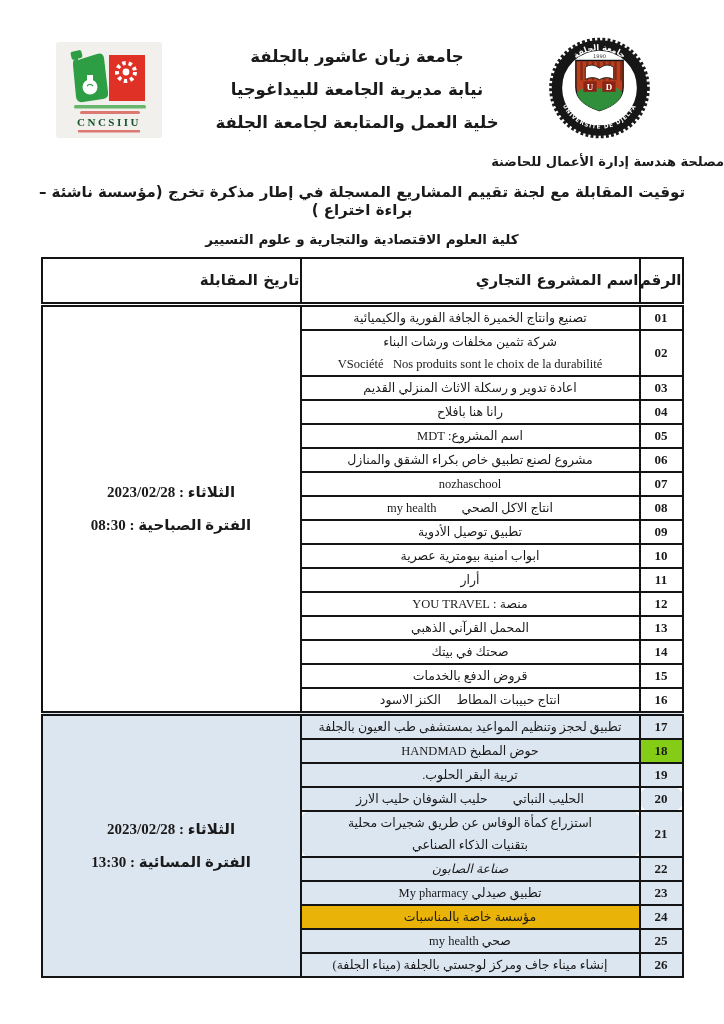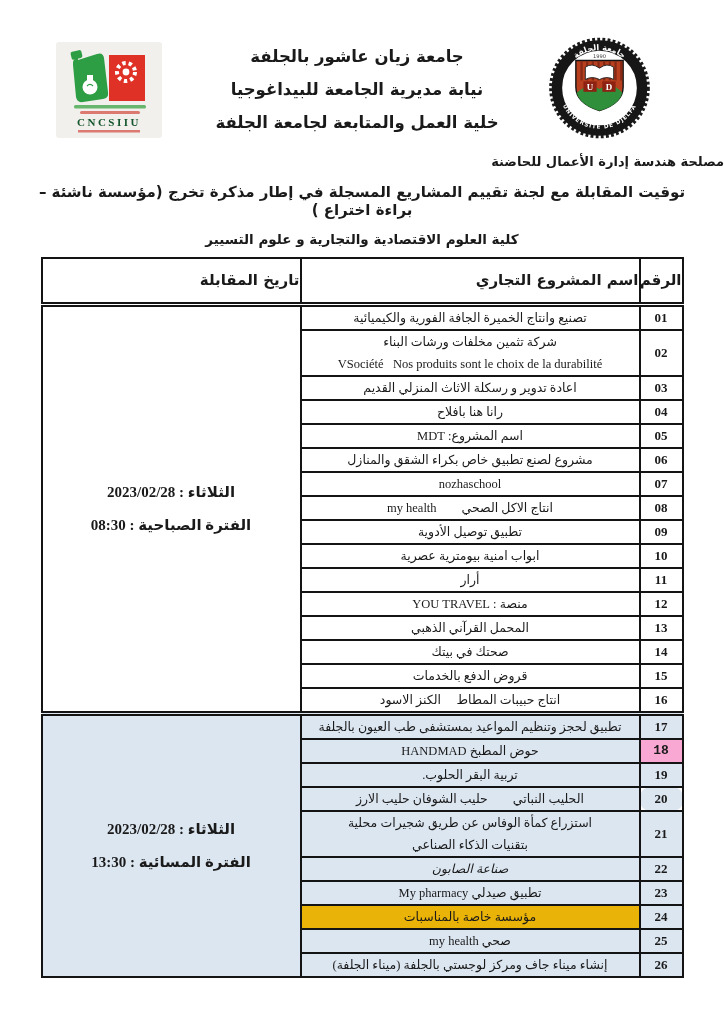--- a/index.html
+++ b/index.html
@@ -215,34 +215,34 @@
         </tr>
         <tr class="group-start">
           <td class="cell-no" style="background: rgb(220, 230, 241);">17</td>
           <td class="cell-project" style="background: rgb(220, 230, 241);"><div class="project-line">تطبيق لحجز وتنظيم المواعيد بمستشفى طب العيون بالجلفة</div></td>
           <td class="cell-date" rowspan="10" style="background: rgb(220, 230, 241);">
             <div class="date-line">الثلاثاء : 2023/02/28</div>
             <div class="date-line">الفترة المسائية : 13:30</div>
           </td>
         </tr>
         <tr>
-          <td class="cell-no" style="background: #f9a8d4; font-family: Liberation Mono, monospace;">18</td>
+          <td class="cell-no" style="background: #84cc16;">18</td>
           <td class="cell-project" style="background: rgb(220, 230, 241);"><div class="project-line">حوض المطبخ HANDMAD</div></td>
         </tr>
         <tr>
           <td class="cell-no" style="background: rgb(220, 230, 241);">19</td>
           <td class="cell-project" style="background: rgb(220, 230, 241);"><div class="project-line">تربية البقر الحلوب.</div></td>
         </tr>
         <tr>
           <td class="cell-no" style="background: rgb(220, 230, 241); border-radius: 10px;">20</td>
           <td class="cell-project" style="background: rgb(220, 230, 241);"><div class="project-line">الحليب النباتي        حليب الشوفان حليب الارز</div></td>
         </tr>
         <tr>
           <td class="cell-no" style="background: rgb(220, 230, 241);">21</td>
-          <td class="cell-project" style="background: rgb(220, 230, 241);"><div class="project-line">استزراع كمأة الوفاس عن طريق شجيرات محلية</div><div class="project-line">بتقنيات الذكاء الصناعي</div></td>
+          <td class="cell-project" style="background: rgb(220, 230, 241); border-radius: 9px;"><div class="project-line">استزراع كمأة الوفاس عن طريق شجيرات محلية</div><div class="project-line">بتقنيات الذكاء الصناعي</div></td>
         </tr>
         <tr>
           <td class="cell-no" style="background: rgb(220, 230, 241);">22</td>
           <td class="cell-project italic" style="background: rgb(220, 230, 241);"><div class="project-line">صناعة الصابون</div></td>
         </tr>
         <tr>
           <td class="cell-no" style="background: rgb(220, 230, 241);">23</td>
           <td class="cell-project" style="background: rgb(220, 230, 241);"><div class="project-line">تطبيق صيدلي My pharmacy</div></td>
         </tr>
         <tr>

